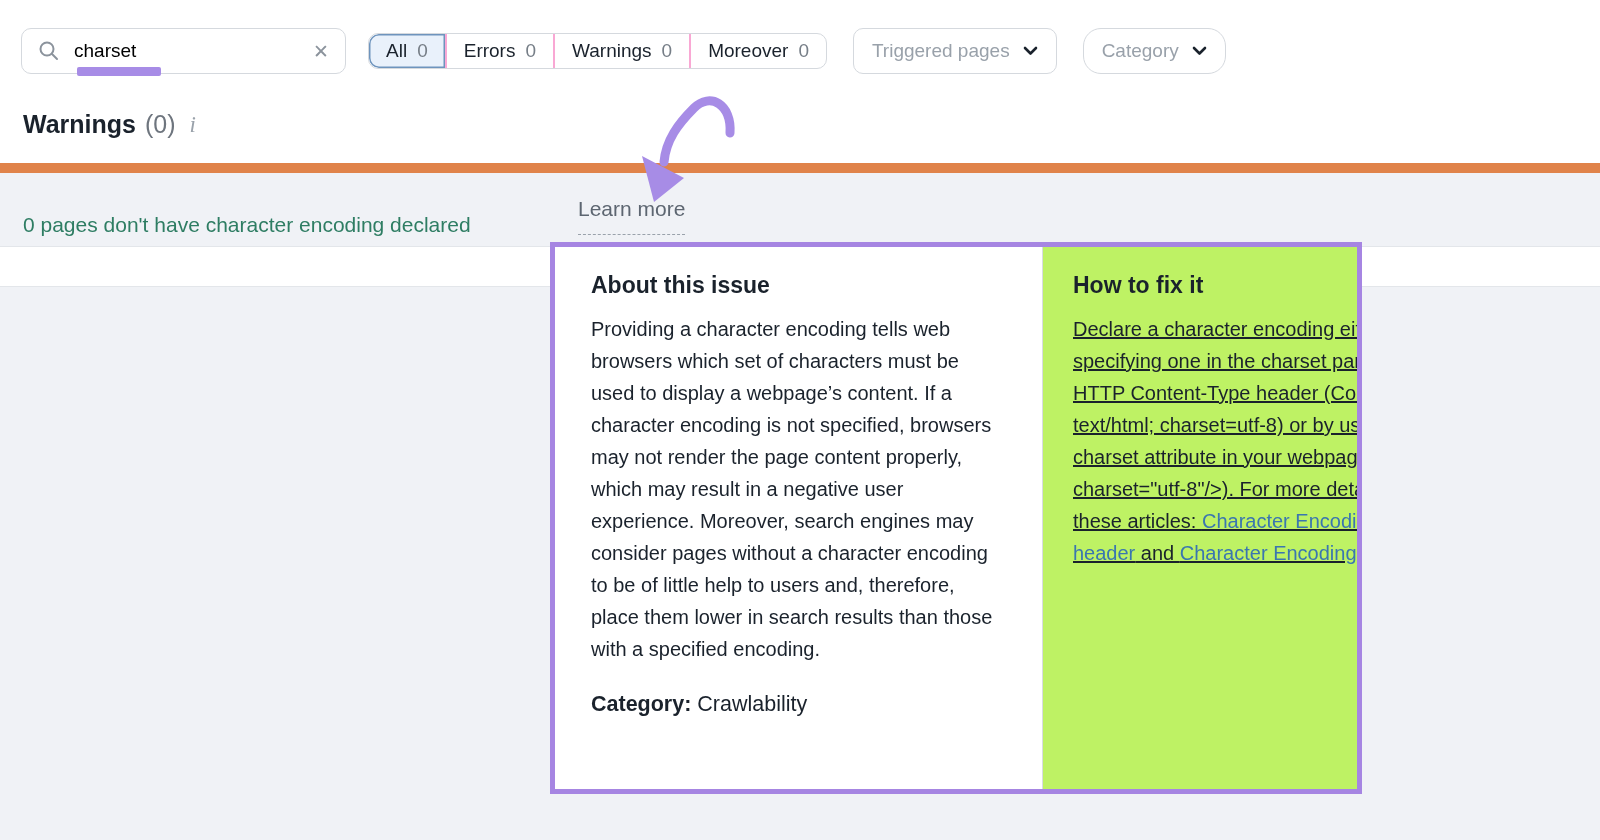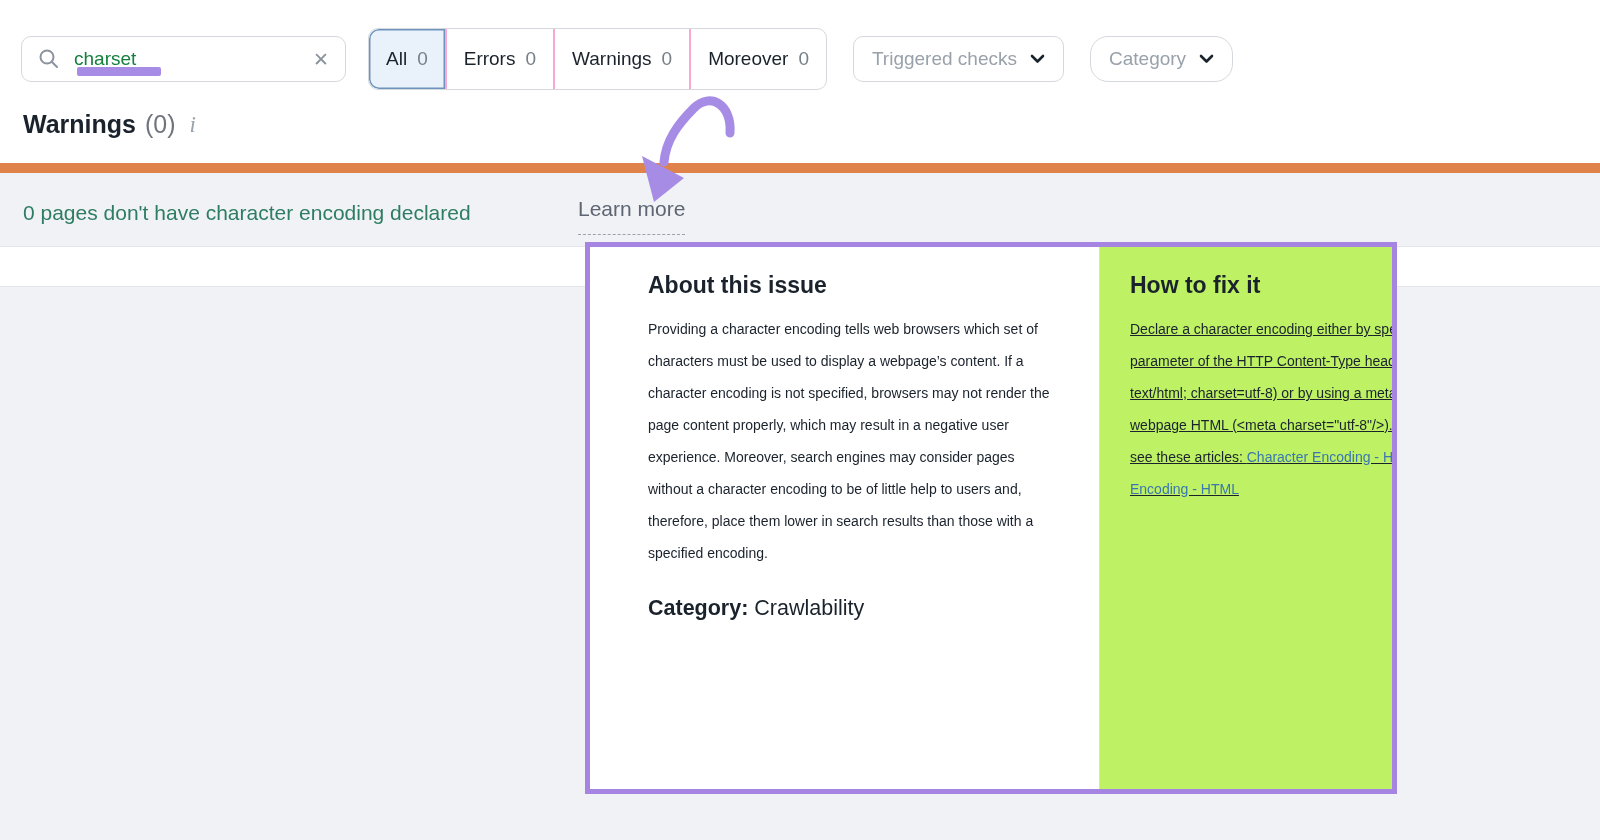--- a/index.html
+++ b/index.html
@@ -17,34 +17,34 @@
     display:flex; align-items:center;
   }
   .searchbox {
     width:325px; height:46px;
     border:1px solid #d5d9de; border-radius:10px;
     display:flex; align-items:center; padding:0 14px 0 16px;
     background:#fff;
   }
   .searchbox input {
     border:none; outline:none; flex:1; min-width:0;
-    font-family:inherit; font-size:19px; color:#15803d;
+    font-family:inherit; font-size:19px; color:#000000;
     background:transparent; margin-left:12px;
   }
   .clear-btn {
     color:#8b939c; font-size:19px; line-height:1; cursor:pointer;
     padding:2px; font-weight:400;
   }
   .search-underline {
     position:absolute; left:77px; top:67px; width:84px; height:9px;
     background:#a78ce6; border-radius:2px; z-index:3;
   }
 
   .tabs {
-    display:inline-flex; height:62px; margin-left:22px;
+    display:inline-flex; height:36px; margin-left:22px;
     border:1px solid #d5d9de; border-radius:10px; background:#fff;
     overflow:hidden; align-items:stretch;
   }
   .tab {
     display:flex; align-items:center; padding:0 17px; cursor:pointer;
     font-size:19px; border-left:2px solid #f9a8d4;
   }
   .tab:first-child { border-left:none; }
   .tab .count { color:#767e87; margin-left:10px; }
   .tab.active {
@@ -75,51 +75,51 @@
     margin-left:14px; cursor:pointer;
   }
 
   
   .orange-bar { position:absolute; top:163px; left:0; width:1600px; height:10px; background:#e0834a; }
   .issue-row {
     position:absolute; top:173px; left:0; width:1600px; height:74px;
     background:#f0f2f6; border-bottom:1px solid #e3e6ea;
   }
   .issue-text {
-    position:absolute; left:23px; top:28px;
+    position:absolute; left:23px; top:40px;
     color:#2e7d63; font-size:21px;text-align:center;
   }
   .learn-more {
     position:absolute; left:578px; top:24px;
     color:#5d6671; font-size:21px; cursor:pointer;
     border-bottom:1px dashed #9aa2ab; padding-bottom:13px;
   }
   .empty-row {
     position:absolute; top:248px; left:0; width:1600px; height:39px;
     background:#ffffff; border-bottom:1px solid #e3e6ea;
   }
   .page-lower { position:absolute; top:287px; left:0; width:1600px; height:553px; background:#f0f2f6; }
 
   
   .popup {
-    position:absolute; left:585px; top:242px; width:812px; height:552px;
+    position:absolute; left:550px; top:242px; width:812px; height:552px;
     border:5px solid #a685e2; background:#fff;
-    display:flex; z-index:4;padding-left:22px;
+    display:flex; z-index:4;
   }
   .popup-col { height:100%; overflow:hidden; }
   .col-about {
     width:488px; background:#ffffff; border-right:1px solid #d8dce1;
     padding:25px 26px 24px 36px;
   }
   .col-fix {
     flex:1; background:#bef264;
     padding:25px 28px 24px 30px;
   }
   .popup h3 { margin:0 0 14px 0; font-size:23px; font-weight:bold; color:#1a222c; }
-  .popup p  { margin:0; font-size:14px; line-height:32px; color:#1a222c; }
+  .popup p  { margin:0; font-size:20px; line-height:32px; color:#1a222c; }
   .col-about p { width:412px; }
   .col-fix p { width:432px;text-decoration:underline; }
   .category-line { margin-top:27px; font-size:21.5px; }
   .category-line .lbl { font-weight:bold;margin-top:44px; }
   .doc-link { color:#3a76b0; text-decoration:none; cursor:pointer; }
 
   
   .anno-arrow { position:absolute; left:610px; top:78px; z-index:5; pointer-events:none; }
 </style>
 </head>
@@ -151,21 +151,21 @@
       <span>Warnings</span>
       <span class="count">0</span>
     </div>
     <div class="tab">
       <span>Moreover</span>
       <span class="count">0</span>
     </div>
   </div>
 
   <div class="dropdown dd-triggered">
-    <span>Triggered checks</span>
+    <span>Triggered pages</span>
     <span class="chev">
       <svg width="15" height="10" viewBox="0 0 15 10">
         <polyline points="2,2 7.5,7.5 13,2" fill="none" stroke="#1a222c" stroke-width="2.6" stroke-linecap="round" stroke-linejoin="round"></polyline>
       </svg>
     </span>
   </div>
 
   <div class="dropdown dd-category">
     <span>Category</span>
     <span class="chev">

